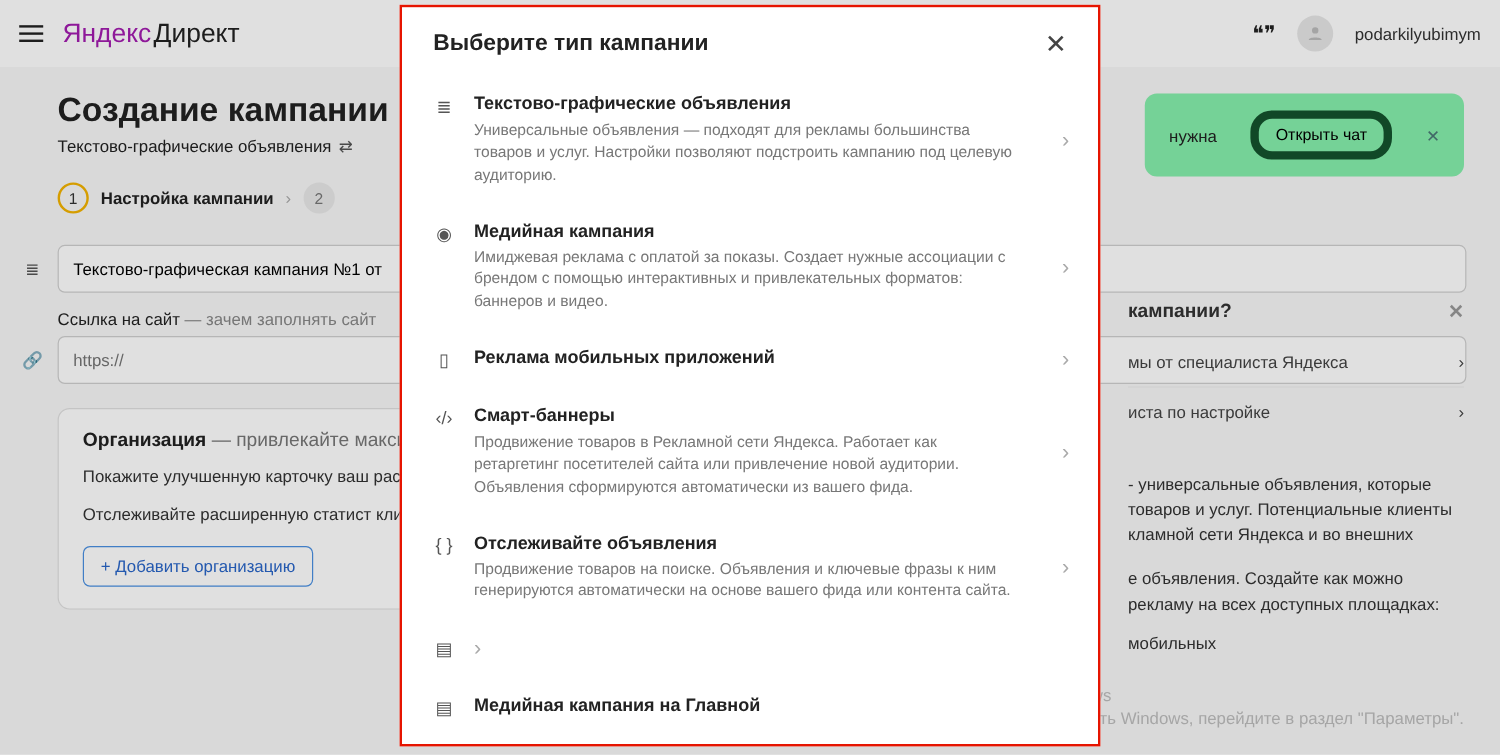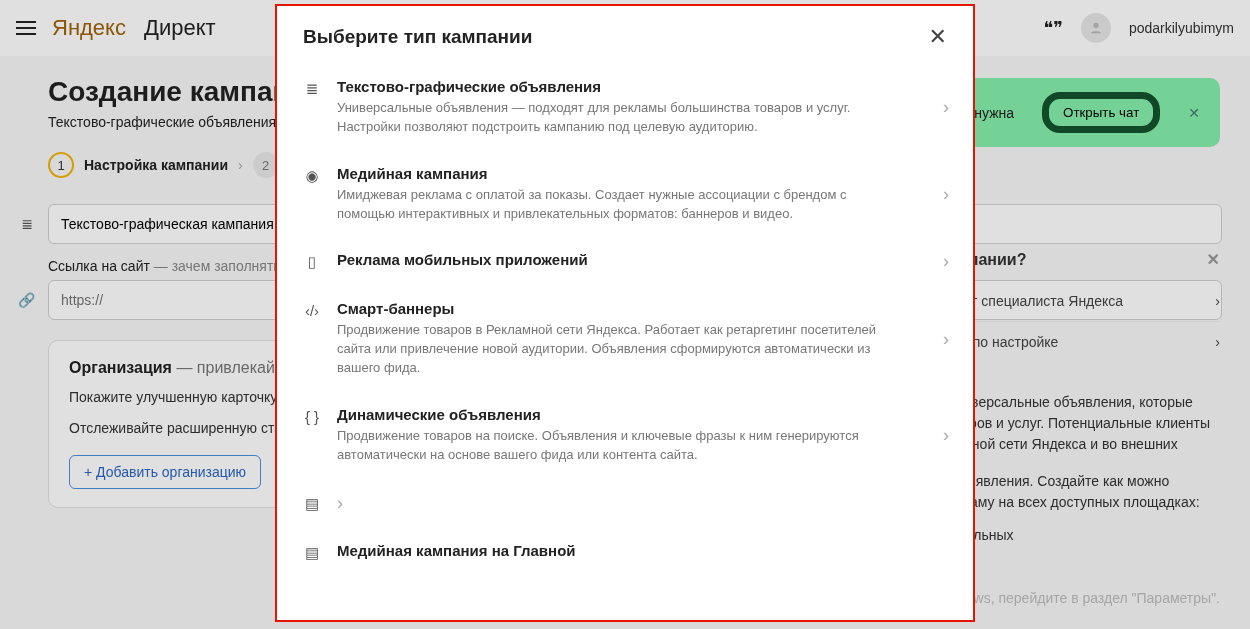--- a/index.html
+++ b/index.html
@@ -23,21 +23,21 @@
     background: #fff;
   }
   .burger {
     width: 20px; height: 14px;
     margin-right: 16px;
     display: flex; flex-direction: column; justify-content: space-between;
     cursor: pointer;
   }
   .burger span { height: 2px; background: #222; }
   .logo { font-size: 22px; font-weight: 400; display: flex; align-items: center; }
-  .logo-red { color: #a16207; font-weight: 500; margin-right: 18px; }
+  .logo-red { color: #a21caf; font-weight: 500; margin-right: 2px; }
   .header-spacer { flex: 1; }
   .header-right { display: flex; align-items: center; gap: 18px; }
   .avatar { width: 30px; height: 30px; border-radius: 50%; background: #e6e6e6; display: inline-flex; align-items: center; justify-content: center; }
   .username { color: #333; font-size: 14px; }
 
   .chat-card {
     position: absolute;
     top: 78px;
     right: 30px;
     background: #86efac;
@@ -140,21 +140,21 @@
   .dimmer {
     position: absolute;
     inset: 0;
     background: rgba(0,0,0,0.12);
   }
   .modal {
     position: absolute;
     top: 4px;
     left: 50%;
     transform: translateX(-50%);
-    width: 700px;
+    width: 584px;
     height: 618px;
     background: #fff;
     border: 2px solid #e61400;
     overflow: hidden;
   }
   .modal-header {
     display: flex;
     justify-content: space-between;
     align-items: center;
     padding: 18px 26px 14px;
@@ -308,21 +308,21 @@
         <div class="ct-icon">‹/›</div>
         <div class="ct-content">
           <div class="ct-title">Смарт-баннеры</div>
           <div class="ct-desc">Продвижение товаров в Рекламной сети Яндекса. Работает как ретаргетинг посетителей сайта или привлечение новой аудитории. Объявления сформируются автоматически из вашего фида.</div>
         </div>
         <div class="ct-chev">›</div>
       </div>
       <div class="ct-item">
         <div class="ct-icon">{ }</div>
         <div class="ct-content">
-          <div class="ct-title">Динамические объявления</div>
+          <div class="ct-title">Отслеживайте объявления</div>
           <div class="ct-desc">Продвижение товаров на поиске. Объявления и ключевые фразы к ним генерируются автоматически на основе вашего фида или контента сайта.</div>
         </div>
         <div class="ct-chev">›</div>
       </div>
       <div class="ct-item">
         <div class="ct-icon">▤</div>
         <div class="ct-chev">›</div>
       </div>
       <div class="ct-item">
         <div class="ct-icon">▤</div>

